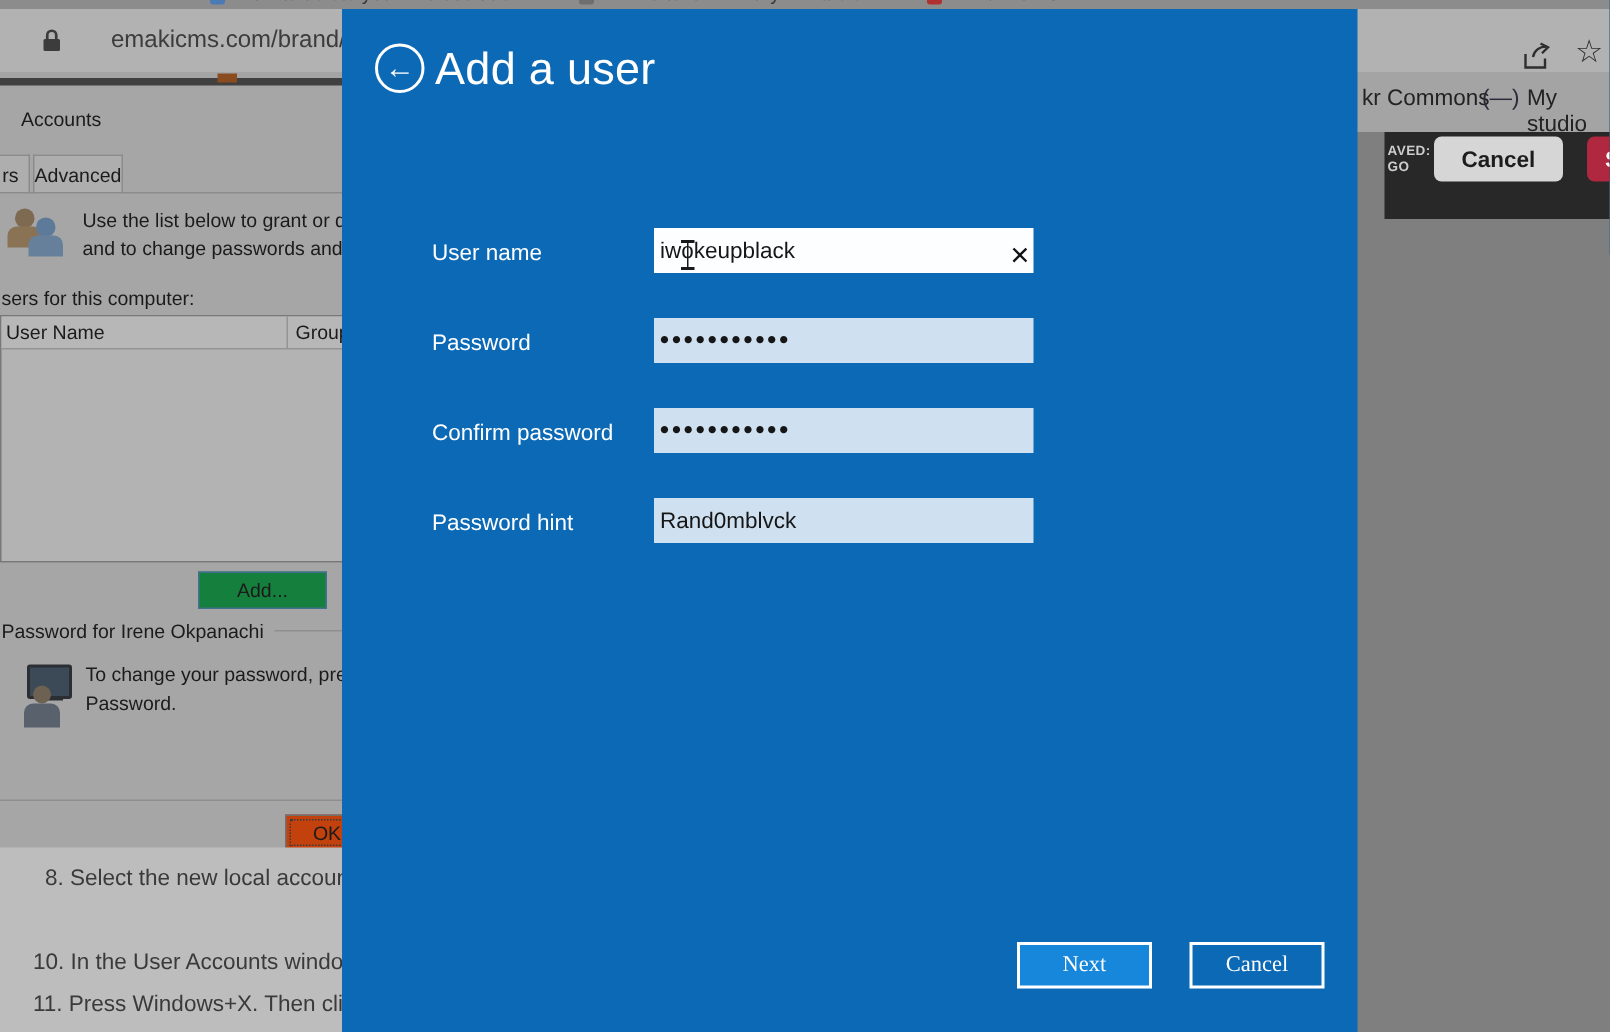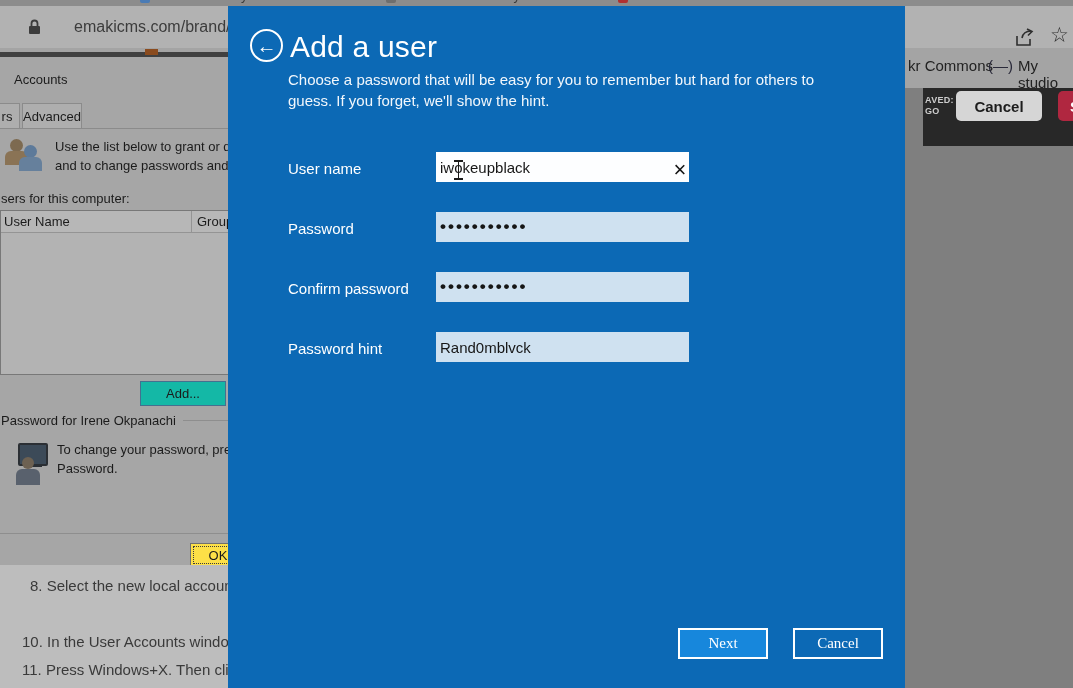--- a/index.html
+++ b/index.html
@@ -34,25 +34,25 @@
   #ua-window{left:0;top:52px;width:228px;height:513px;background:#a6a6a6;border-top:5px solid #404040;overflow:hidden;}
   #ua-title{left:14px;top:15px;font-size:13px;color:#1b1b1b;}
   .ua-tab{top:46px;height:25px;background:#aeaeae;border:1px solid #8b8b8b;border-bottom:none;
     font-size:13px;color:#1b1b1b;text-align:center;line-height:25px;}
   #ua-tabline{left:0;top:71px;width:228px;height:1px;background:#8b8b8b;}
   .ua-text{font-size:13px;color:#1b1b1b;white-space:nowrap;}
   #ua-list{left:0;top:153px;width:230px;height:163px;background:#b3b3b3;border:1px solid #787878;}
   #ua-list-header{left:0;top:0;width:100%;height:21px;background:#b7b7b7;border-bottom:1px solid #949494;}
   #ua-col-div{left:190px;top:0;width:1px;height:21px;background:#949494;}
   #ua-row{left:0;top:21px;width:100%;height:21px;background:#a9b4bf;}
-  #ua-add{left:140px;top:324px;width:86px;height:25px;background:#14b8a6;border:1px solid #44708f;
+  #ua-add{left:132px;top:324px;width:86px;height:25px;background:#15803d;border:1px solid #44708f;
     font-size:13px;color:#1b1b1b;font-family:inherit;}
   #ua-groupline{left:183px;top:363px;width:45px;height:1px;background:#8e8e8e;}
   #ua-sep{left:0;top:476px;width:228px;height:1px;background:#8e8e8e;}
-  #ua-ok{left:190px;top:486px;width:56px;height:24px;background:#fde047;border:1px solid #707070;
+  #ua-ok{left:190px;top:486px;width:56px;height:24px;background:#c2410c;border:1px solid #707070;
     outline:1px dotted #3c3c3c;outline-offset:-4px;font-size:13px;color:#1b1b1b;font-family:inherit;}
   #ua-bottom-dots{left:0;top:511px;width:228px;height:2px;border-top:1px dotted #6f6f6f;}
   
   .p-head{position:absolute;border-radius:50%;}
   .p-body{position:absolute;border-radius:6px 6px 0 0;}
   
   #steps{left:0;top:565px;width:228px;height:123px;background:#bdbdbd;overflow:hidden;}
   .step{position:absolute;font-size:15px;color:#3a3a3a;white-space:nowrap;}
   
   #dlg{left:228px;top:6px;width:677px;height:682px;background:#0c69b5;overflow:hidden;}
@@ -177,21 +177,20 @@
 
 <div id="steps" class="abs">
   <span class="step" style="left:30px;top:12px">8. Select the new local accoun</span>
   <span class="step" style="left:22px;top:68px">10. In the User Accounts windo</span>
   <span class="step" style="left:22px;top:96px">11. Press Windows+X. Then cli</span>
 </div>
 
 <div id="dlg" class="abs">
   <button id="dlg-back" class="abs">←</button>
   <span id="dlg-title" class="abs">Add a user</span>
-  <div id="dlg-desc" class="abs">Choose a password that will be easy for you to remember but hard for others to guess. If you forget, we'll show the hint.</div>
 
   <span class="dlg-label" style="top:154px">User name</span>
   <input class="dlg-input f-white" style="top: 146px;" readonly="" value="iwokeupblack">
   <button id="dlg-clear" class="abs">×</button>
   <span id="ibeam" class="abs">
     <span class="h" style="top:1px"></span>
       <span class="v"></span>
       <span class="h" style="top:19px"></span>
   </span>
 

